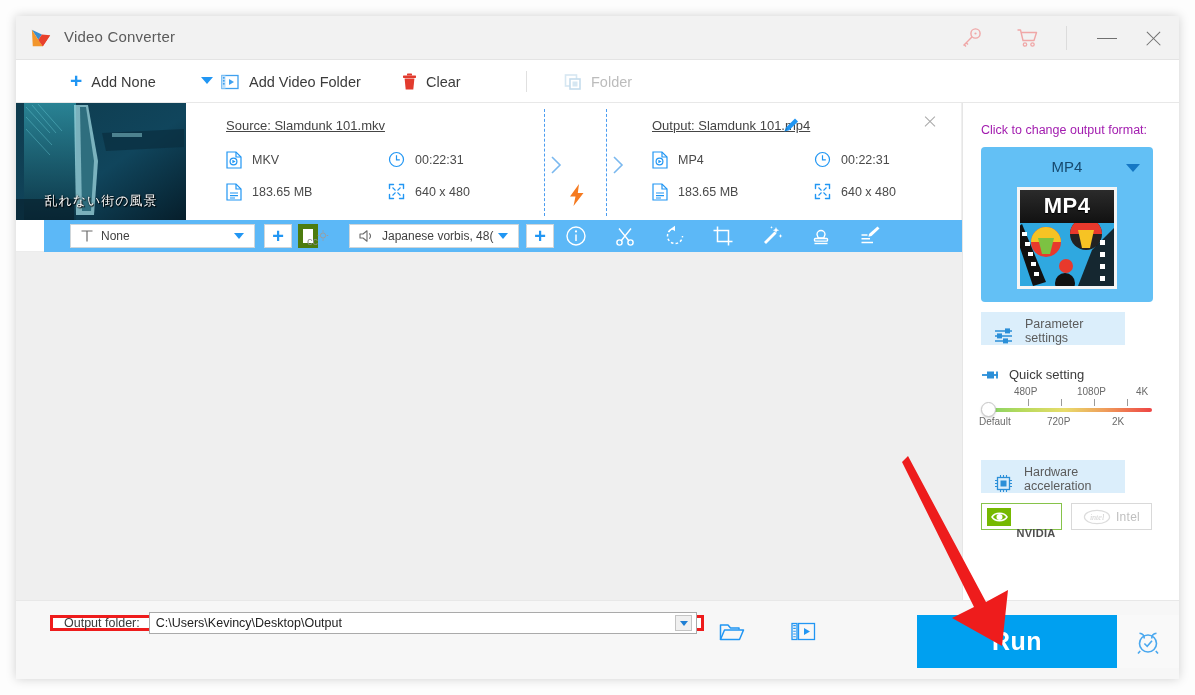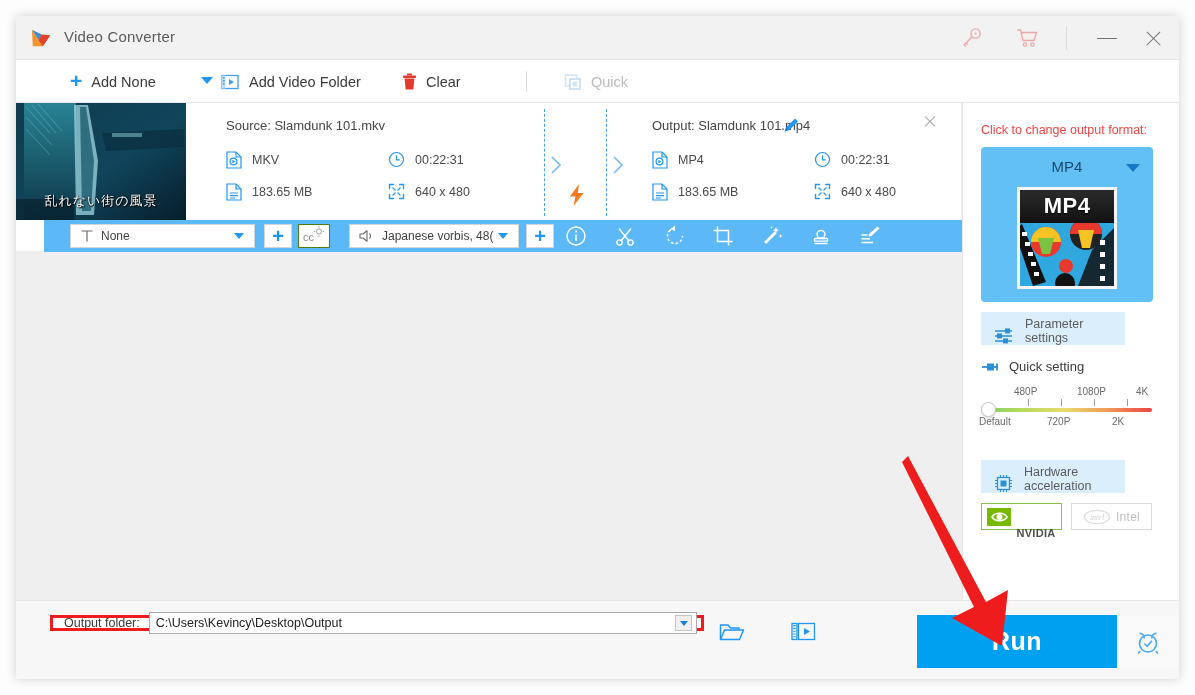--- a/index.html
+++ b/index.html
@@ -90,21 +90,21 @@
   #thumb {
     position: absolute; left: 0; top: 0; width: 170px; height: 117px;
     background: #000; overflow: hidden;
   }
   #thumb-art { position: absolute; inset: 0; }
   #thumb-sub {
     position: absolute; left: 0; bottom: 10px; width: 100%; text-align: center;
     font-size: 13px; color: #fff; text-shadow: 0 0 2px #000, 1px 1px 1px #000;
     letter-spacing: 1px;
   }
-  .col-title { position: absolute; font-size: 13px; color: #454545; white-space: nowrap; }
+  .col-title { position: absolute; font-size: 13px; color: #454545; white-space: nowrap; text-decoration: underline; }
   #src-title { left: 210px; top: 15px; }
   #out-title { left: 636px; top: 15px; }
   #out-edit { position: absolute; left: 765px; top: 12px; width: 20px; height: 20px; cursor: pointer; }
   #close-row {
     position: absolute; left: 903px; top: 8px; width: 22px; height: 22px; cursor: pointer;
   }
   #close-row b, #close-row s {
     position: absolute; left: 4px; top: 10px; width: 14px; height: 1.2px; background: #a9a9a9; display: block;
   }
   #close-row b { transform: rotate(45deg); } #close-row s { transform: rotate(-45deg); }
@@ -151,33 +151,33 @@
     border-left: 5.5px solid transparent; border-right: 5.5px solid transparent;
     border-top: 6.5px solid #2196f3;
   }
   .add-btn {
     position: absolute; top: 4px; width: 28px; height: 24px; background: #fff;
     border: 1px solid #cfd6da; color: #2196f3; font-size: 20px; font-weight: 700;
     display: flex; align-items: center; justify-content: center; cursor: pointer; line-height: 1;
   }
   #sub-add { left: 220px; } #aud-add { left: 482px; }
   #cc-btn {
-    position: absolute; left: 254px; top: 4px; width: 32px; height: 24px; background: #fff;
-    border: 1px solid #4d7c0f; cursor: pointer; text-decoration: underline;
+    position: absolute; left: 254px; top: 4px; width: 20px; height: 24px; background: #fff;
+    border: 5px solid #4d7c0f; cursor: pointer; text-decoration: underline;
   }
   .tool-ic {
     position: absolute; top: 5px; width: 22px; height: 22px; cursor: pointer;
   }
 
   
   #right-panel {
     position: absolute; left: 946px; top: 0; right: 0; bottom: 0;
     background: #ffffff; border-left: 1px solid #e6e6e6;
   }
-  #fmt-label { position: absolute; left: 18px; top: 20px; font-size: 12.5px; color: #ef4444; }
+  #fmt-label { position: absolute; left: 18px; top: 20px; font-size: 12.5px; color: #a21caf; }
   #fmt-card {
     position: absolute; left: 18px; top: 44px; width: 172px; height: 155px;
     background: #63c0f5; border-radius: 4px; cursor: pointer;
   }
   #fmt-name {
     position: absolute; left: 0; top: 11px; width: 100%; text-align: center;
     font-size: 15px; color: #17496e;
   }
   #fmt-caret {
     position: absolute; right: 13px; top: 17px; width: 0; height: 0;
@@ -194,21 +194,21 @@
     letter-spacing: .5px; text-shadow: 0 1px 1px #000;
   }
   .param-btn {
     position: absolute; left: 18px; width: 144px; height: 33px;
     background: #dbeefb; display: flex; align-items: flex-end; cursor: pointer;
   }
   #param-settings { top: 209px; }
   .param-btn .pb-ic { margin: 0 11px 0 13px; display: block; flex: 0 0 auto; }
   .param-btn .pb-lbl { font-size: 12.5px; color: #5b5b5b; }
 
-  #quick-row { position: absolute; left: 18px; top: 256px; display: flex; align-items: center; }
+  #quick-row { position: absolute; left: 18px; top: 264px; display: flex; align-items: center; }
   #quick-row .q-lbl { font-size: 13px; color: #3b3b3b; margin-left: 9px; }
 
   #slider-wrap { position: absolute; left: 18px; top: 286px; width: 175px; height: 50px; }
   #slider-track {
     position: absolute; left: 3px; top: 19px; width: 168px; height: 4px; border-radius: 2px;
     background: linear-gradient(to right, #7fd16a 0%, #b5da5c 22%, #e8dc6b 48%, #ef9d5b 72%, #ee4444 100%);
   }
   .tick { position: absolute; top: 10px; width: 1px; height: 7px; background: #9a9a9a; }
   .tick-lab { position: absolute; font-size: 10px; color: #6a6a6a; white-space: nowrap; }
   .lab-top { top: -3px; } .lab-bot { top: 27px; }
@@ -334,21 +334,21 @@
     </div>
 
     <div id="mb-divider"></div>
 
     <div class="mb-item" id="mb-merge">
       <svg class="mb-ic" width="18" height="18" viewBox="0 0 18 18">
         <rect x="1.5" y="2" width="11" height="11" fill="none" stroke="#d6e7f2" stroke-width="1.6"></rect>
         <rect x="6" y="6" width="10" height="10" fill="#fff" stroke="#c5dced" stroke-width="1.6"></rect>
         <rect x="8.5" y="8.5" width="5" height="5" fill="#d6e7f2"></rect>
       </svg>
-      <span class="mb-lbl">Quick</span>
+      <span class="mb-lbl">Folder</span>
     </div>
   </div>
 
   <div id="content">
 
     <div id="file-card">
 
       <div id="thumb">
         <svg id="thumb-art" viewBox="0 0 170 117" preserveAspectRatio="none">
           <defs>

